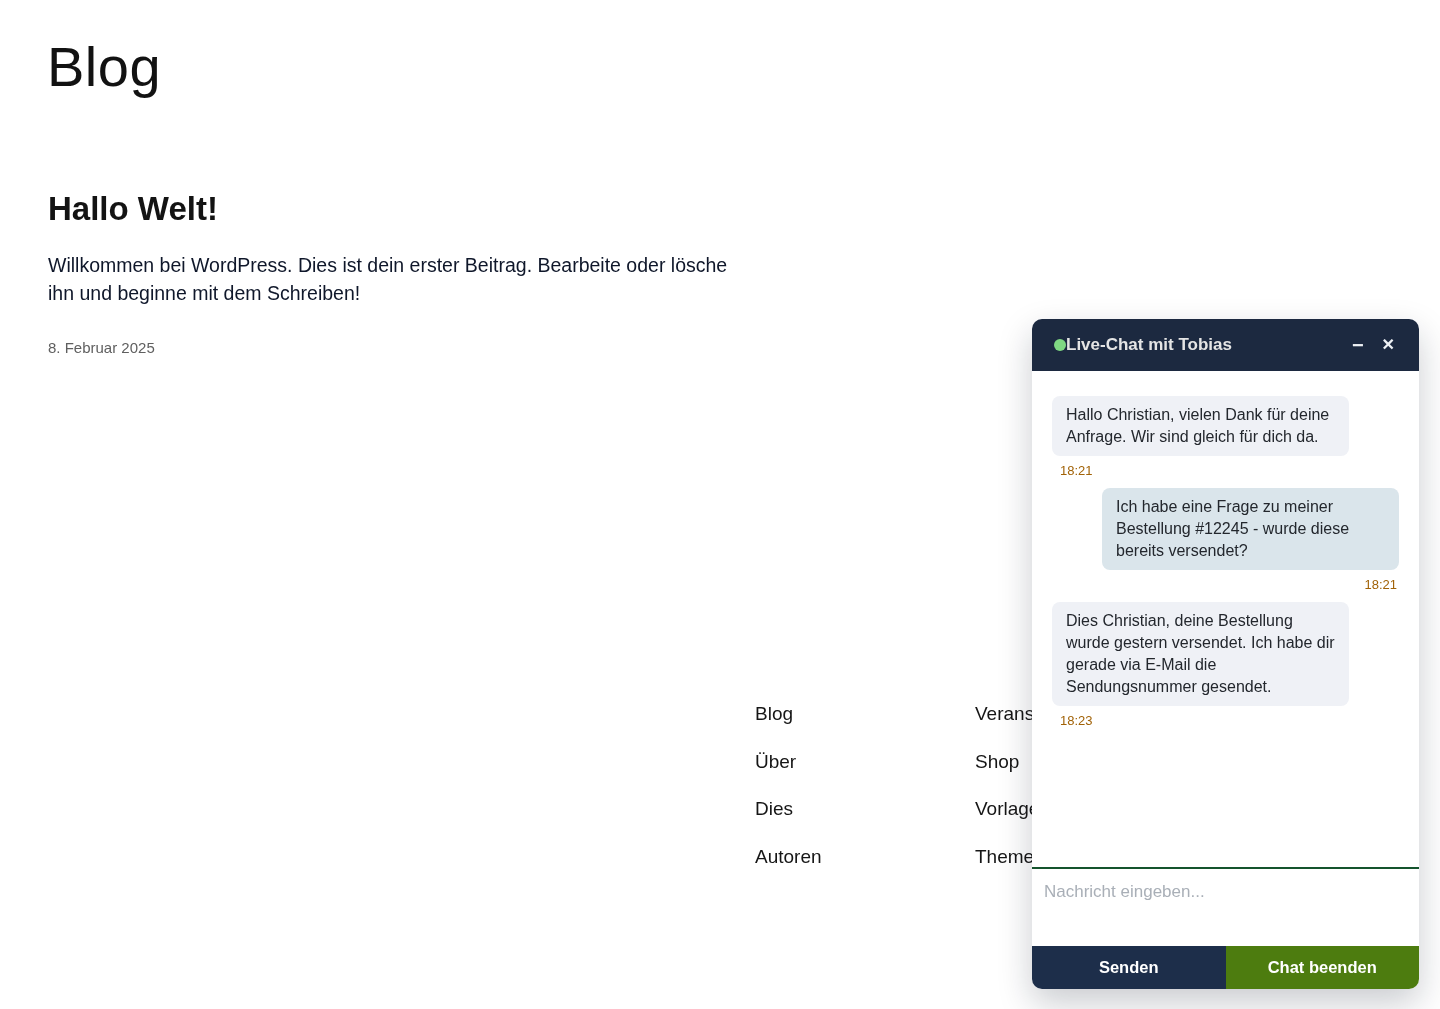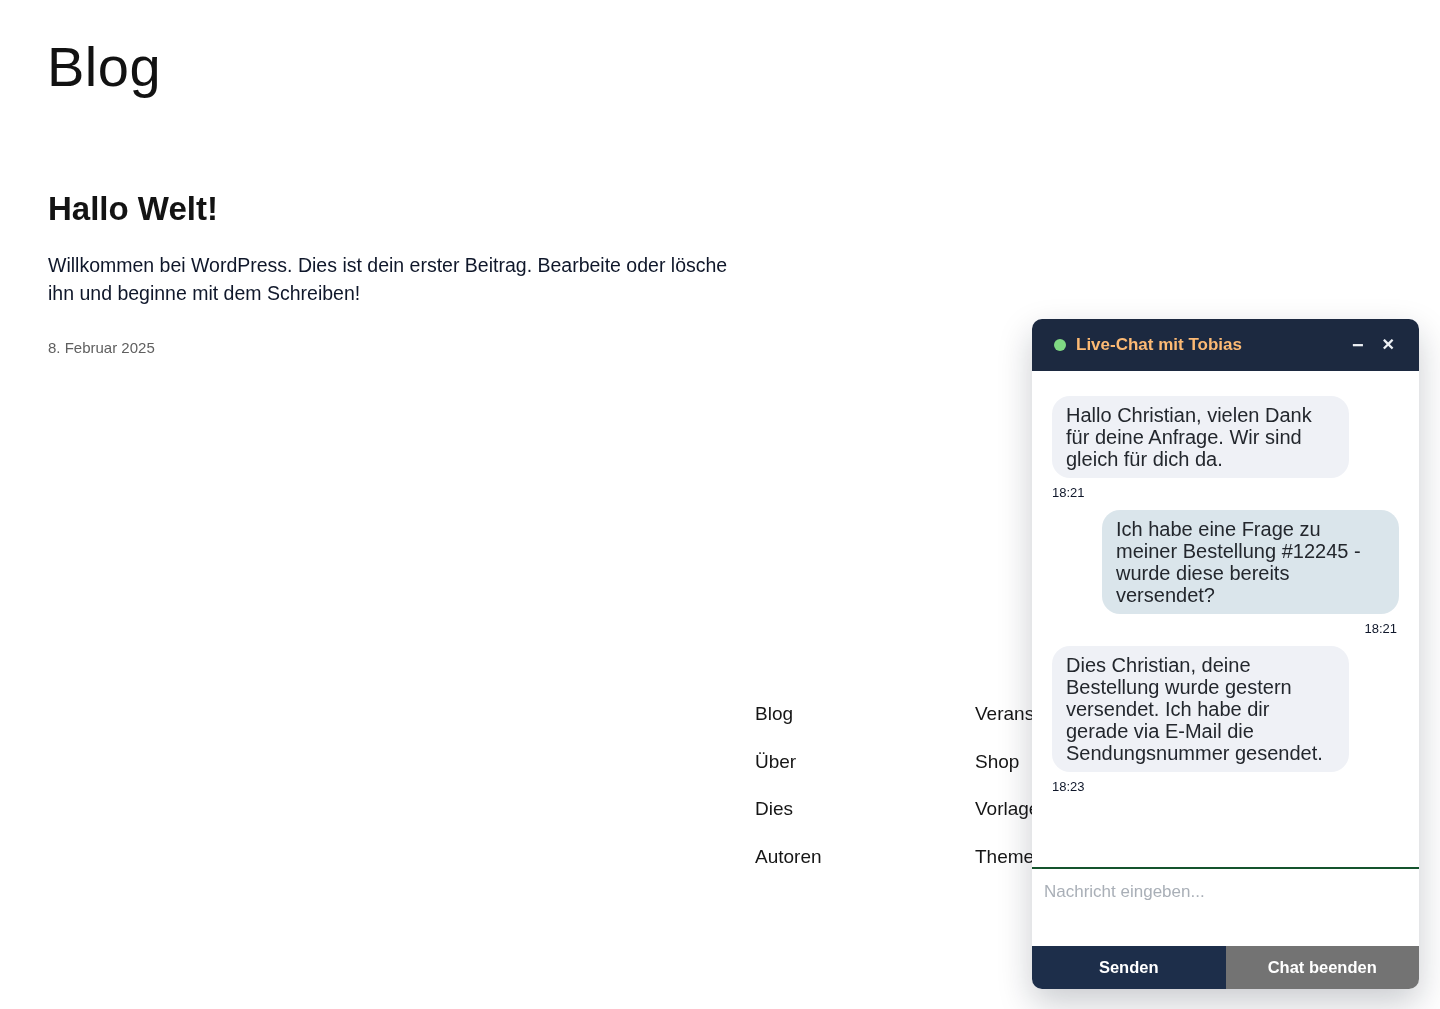--- a/index.html
+++ b/index.html
@@ -54,51 +54,51 @@
     height: 52px; flex: 0 0 52px;
     background: #1c2940;
     display: flex; align-items: center;
     padding: 0 20px 0 22px;
   }
   .status-dot {
     width: 12px; height: 12px; border-radius: 50%;
     background: #7fd983; flex: 0 0 12px;
   }
   .chat-title {
-    color: #fdba74; font-size: 17px; font-weight: 700;
-    margin-left: 10px; flex: 1 1 auto;
+    color: #e5e5e5; font-size: 17px; font-weight: 700;
+    flex: 1 1 auto;
   }
   .chat-header-btn {
     background: none; border: none; color: #eef1f5;
     font-family: "Liberation Sans", sans-serif;
     cursor: pointer; padding: 2px 4px; line-height: 1;
   }
   .minimize-btn { font-size: 20px; font-weight: 700; margin-right: 10px; }
   .close-btn { font-size: 16px; font-weight: 700; }
 
   .chat-messages {
     flex: 1 1 auto;
     padding: 25px 20px 0 20px;
     display: flex; flex-direction: column;
     overflow: hidden;
   }
   .msg { display: flex; flex-direction: column; }
   .msg.agent { align-items: flex-start; }
   .msg.user  { align-items: flex-end; }
   .bubble {
     max-width: 297px;
-    border-radius: 18px;
+    border-radius: 8px;
     padding: 8px 14px;
-    font-size: 20px; line-height: 22px; color: #23272d;
+    font-size: 16px; line-height: 22px; color: #23272d;
   }
   .msg.agent .bubble { background: #eff1f6; }
   .msg.user  .bubble { background: #dae5eb; }
   .timestamp {
-    font-size: 13px; color: #0f172a;
-    margin: 7px 2px 10px 0;
+    font-size: 13px; color: #a16207;
+    margin: 7px 2px 10px 8px;
   }
 
   .chat-input-area {
     flex: 0 0 79px;
     border-top: 2px solid #14532d;
   }
   .chat-input {
     width: 100%; height: 100%;
     border: none; outline: none; resize: none;
     padding: 13px 14px 0 12px;
@@ -109,21 +109,21 @@
   .chat-input::placeholder { color: #a9afb7; }
 
   .chat-buttons { flex: 0 0 43px; display: flex; }
   .chat-btn {
     flex: 1 1 50%;
     border: none; cursor: pointer;
     font-family: "Liberation Sans", sans-serif;
     font-size: 16.5px; font-weight: 700; color: #ffffff;
   }
   .send-btn { background: #1d2e4a; }
-  .end-btn  { background: #737373; }
+  .end-btn  { background: #4d7c0f; }
 </style>
 </head>
 <body>
 
 <h1 class="page-title">Blog</h1>
 
 <article>
   <h2 class="post-title">Hallo Welt!</h2>
   <p class="post-excerpt">Willkommen bei WordPress. Dies ist dein erster Beitrag. Bearbeite oder lösche
 ihn und beginne mit dem Schreiben!</p>

